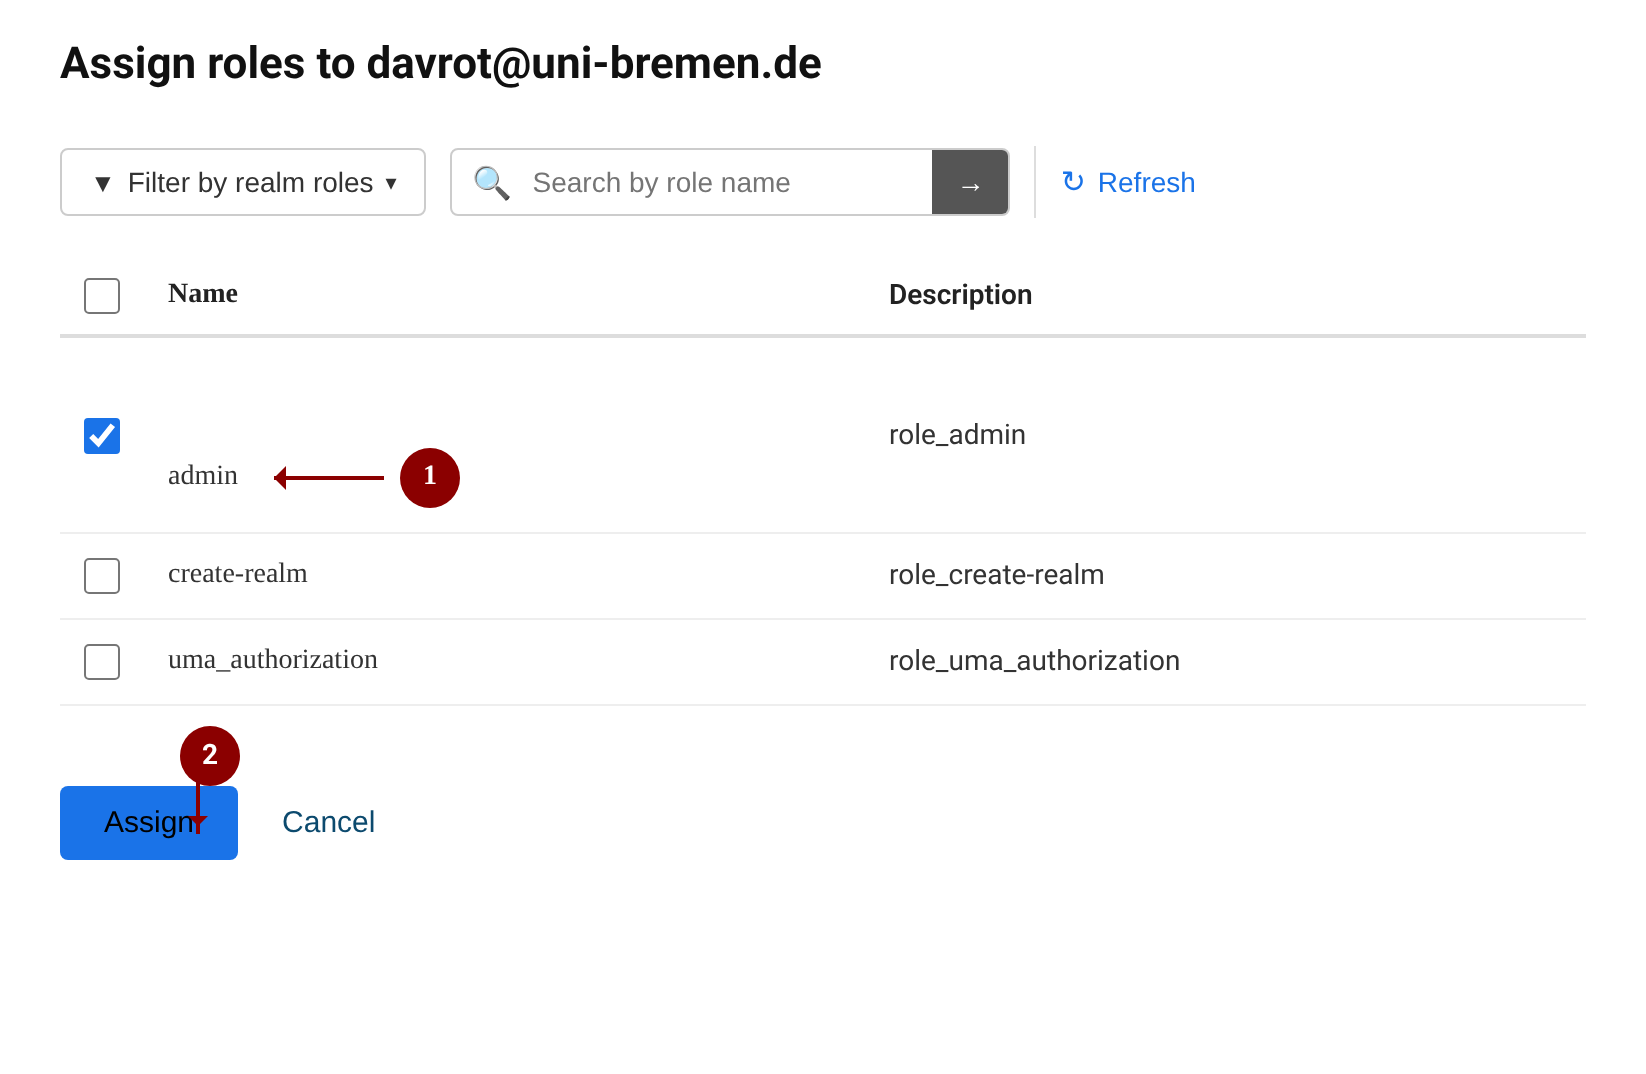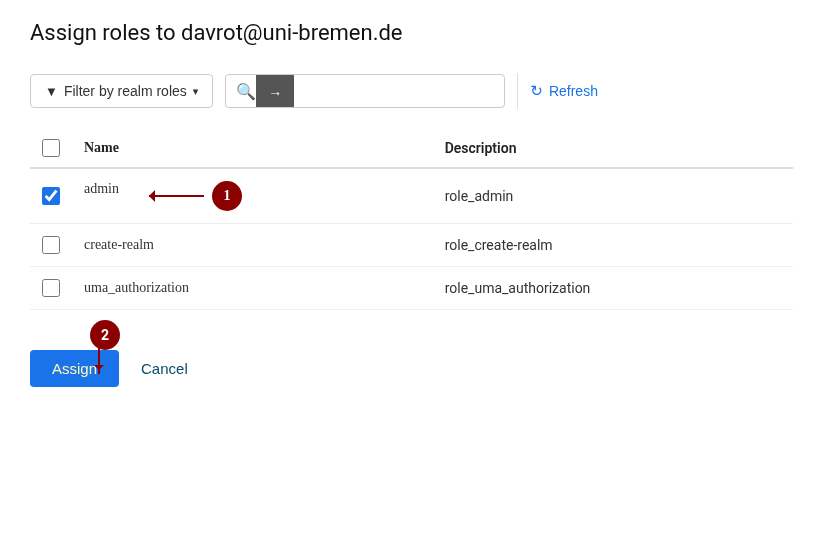--- a/index.html
+++ b/index.html
@@ -6,21 +6,21 @@
     body {
       font-family: -apple-system, BlinkMacSystemFont, 'Segoe UI', Roboto, sans-serif;
       background: #fff;
       color: #333;
       width: 823px;
       min-height: 537px;
       padding: 20px 30px;
     }
     .page-title {
       font-size: 22px;
-      font-weight: 400;
+      font-weight: 700;
       margin-bottom: 28px;
       color: #111;
     }
     .toolbar {
       display: flex;
       align-items: center;
       gap: 12px;
       margin-bottom: 20px;
     }
     .filter-btn {
@@ -110,21 +110,23 @@
       align-items: center;
     }
     input[type="checkbox"] {
       width: 18px;
       height: 18px;
       accent-color: #1a73e8;
       cursor: pointer;
     }
     .admin-name-cell {
       display: flex;
-      gap: 12px;
+      align-items: center;
+      gap: 0;
+      margin-top: 43px;
     }
     .arrow-annotation {
       display: flex;
       align-items: center;
       margin-left: 10px;
     }
     .badge-circle {
       width: 30px;
       height: 30px;
       border-radius: 50%;
@@ -181,21 +183,21 @@
     .arrow-down-line::after {
       content: '';
       position: absolute;
       bottom: -1px;
       left: -4px;
       border: 5px solid transparent;
       border-top-color: #8b0000;
     }
     .btn-assign {
       background: #1a73e8;
-      color: #fef9c3;
+      color: #000000;
       border: none;
       padding: 10px 22px;
       border-radius: 4px;
       font-size: 15px;
       cursor: pointer;
       margin-right: 18px;
     }
     .btn-cancel {
       background: none;
       border: none;
@@ -211,20 +213,21 @@
 <h1 class="page-title">Assign roles to davrot@uni-bremen.de</h1>
 
 <div class="toolbar">
   <button class="filter-btn">
     <span class="funnel-icon">▼</span>
     <span>Filter by realm roles</span>
     <span class="chevron">▾</span>
   </button>
   <div class="search-box">
     <span style="padding-left:10px; color:#999;">🔍</span>
+    <input type="text" placeholder="Search by role name" style="">
     <button class="search-go-btn">→</button>
   </div>
   <div class="divider-v"></div>
   <button class="refresh-btn">
     <span class="refresh-icon">↻</span>
     <span>Refresh</span>
   </button>
 </div>
 
 <table class="roles-table">

